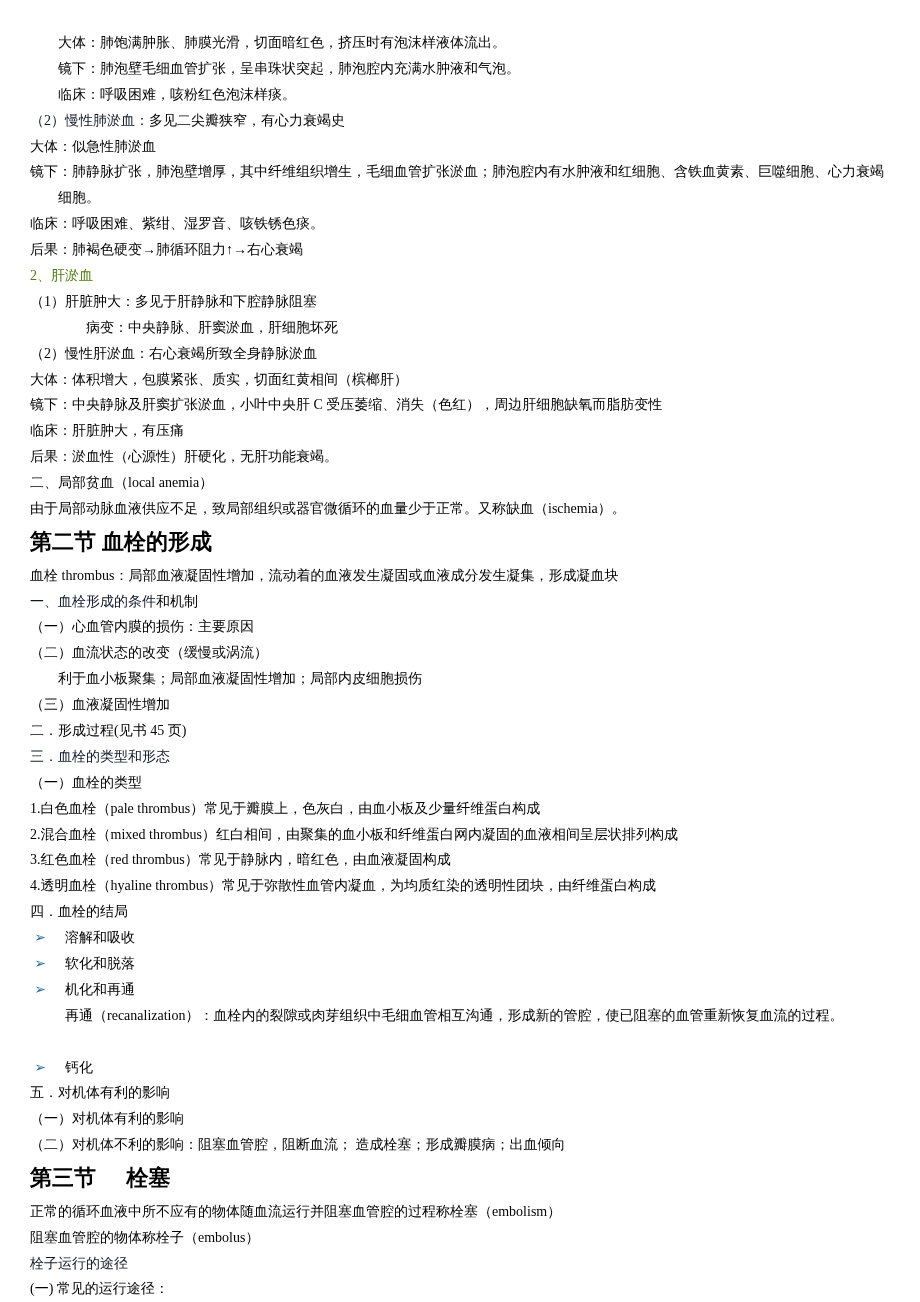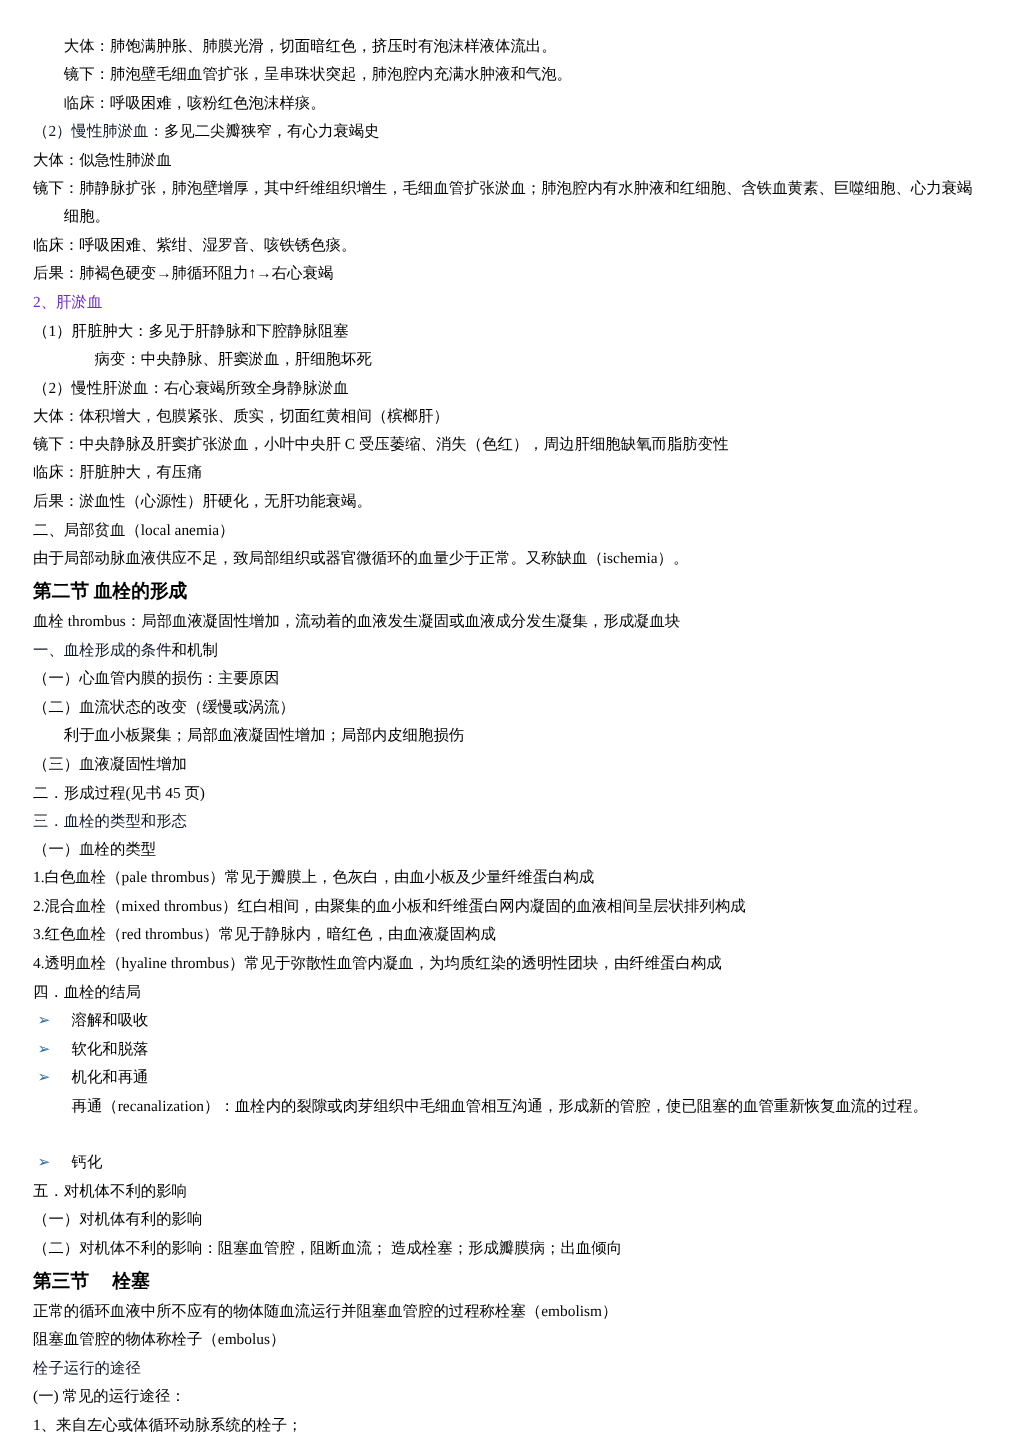--- a/index.html
+++ b/index.html
@@ -9,26 +9,26 @@
     font-size: 14px;
     line-height: 1.85;
     color: #000;
     width: 920px;
     box-sizing: border-box;
   }
   .line { }
   .indent1 { padding-left: 2em; }
   .indent2 { padding-left: 4em; }
   .red { color: #0f172a; }
-  .blue { color: #6d28d9; }
+  .blue { color: #4d7c0f; }
   .bold { font-weight: normal; }
   .italic { font-family: "Times New Roman", serif; }
   .section-title {
-    font-family: Liberation Serif, serif;
-    font-size: 17px;
+    font-family: Liberation Sans, sans-serif;
+    font-size: 22px;
     font-weight: bold;
   }
   .arrow {
     color: #2e6ca3;
     display: inline-block;
     width: 2.2em;
     padding-left: 0.3em;
   }
   .bullet-line {  }
 </style>
@@ -68,21 +68,21 @@
 <div class="line"><span>2.混合血栓（</span><span class="italic">mixed thrombus</span><span>）红白相间，由聚集的血小板和纤维蛋白网内凝固的血液相间呈层状排列构成</span></div>
 <div class="line"><span>3.红色血栓（</span><span class="italic">red thrombus</span><span>）常见于静脉内，暗红色，由血液凝固构成</span></div>
 <div class="line"><span>4.透明血栓（</span><span class="italic">hyaline thrombus</span><span>）常见于弥散性血管内凝血，为均质红染的透明性团块，由纤维蛋白构成</span></div>
 <div class="line">四．血栓的结局</div>
 <div class="line bullet-line"><span class="arrow">➢</span><span>溶解和吸收</span></div>
 <div class="line bullet-line"><span class="arrow">➢</span><span>软化和脱落</span></div>
 <div class="line bullet-line"><span class="arrow">➢</span><span>机化和再通</span></div>
 <div class="line" style="padding-left:2.5em;">再通（recanalization）：血栓内的裂隙或肉芽组织中毛细血管相互沟通，形成新的管腔，使已阻塞的血管重新恢复血流的过程。</div>
 <div class="line">&nbsp;</div>
 <div class="line bullet-line"><span class="arrow">➢</span><span>钙化</span></div>
-<div class="line">五．对机体不利的影响</div>
+<div class="line">五．对机体有利的影响</div>
 <div class="line">（一）对机体有利的影响</div>
 <div class="line">（二）对机体不利的影响：阻塞血管腔，阻断血流； 造成栓塞；形成瓣膜病；出血倾向</div>
 <div class="section-title"><span>第三节</span>&nbsp;&nbsp;&nbsp;&nbsp;&nbsp;<span>栓塞</span></div>
 <div class="line"><span>正常的循环血液中所不应有的物体随血流运行并阻塞血管腔的过程称</span><span class="bold">栓塞</span><span>（embolism）</span></div>
 <div class="line"><span>阻塞血管腔的物体称</span><span class="bold">栓子</span><span>（embolus）</span></div>
 <div class="line red">栓子运行的途径</div>
 <div class="line">(一) 常见的运行途径：</div>
 <div class="line">1、来自左心或体循环动脉系统的栓子；</div>
 
 </body></html>

